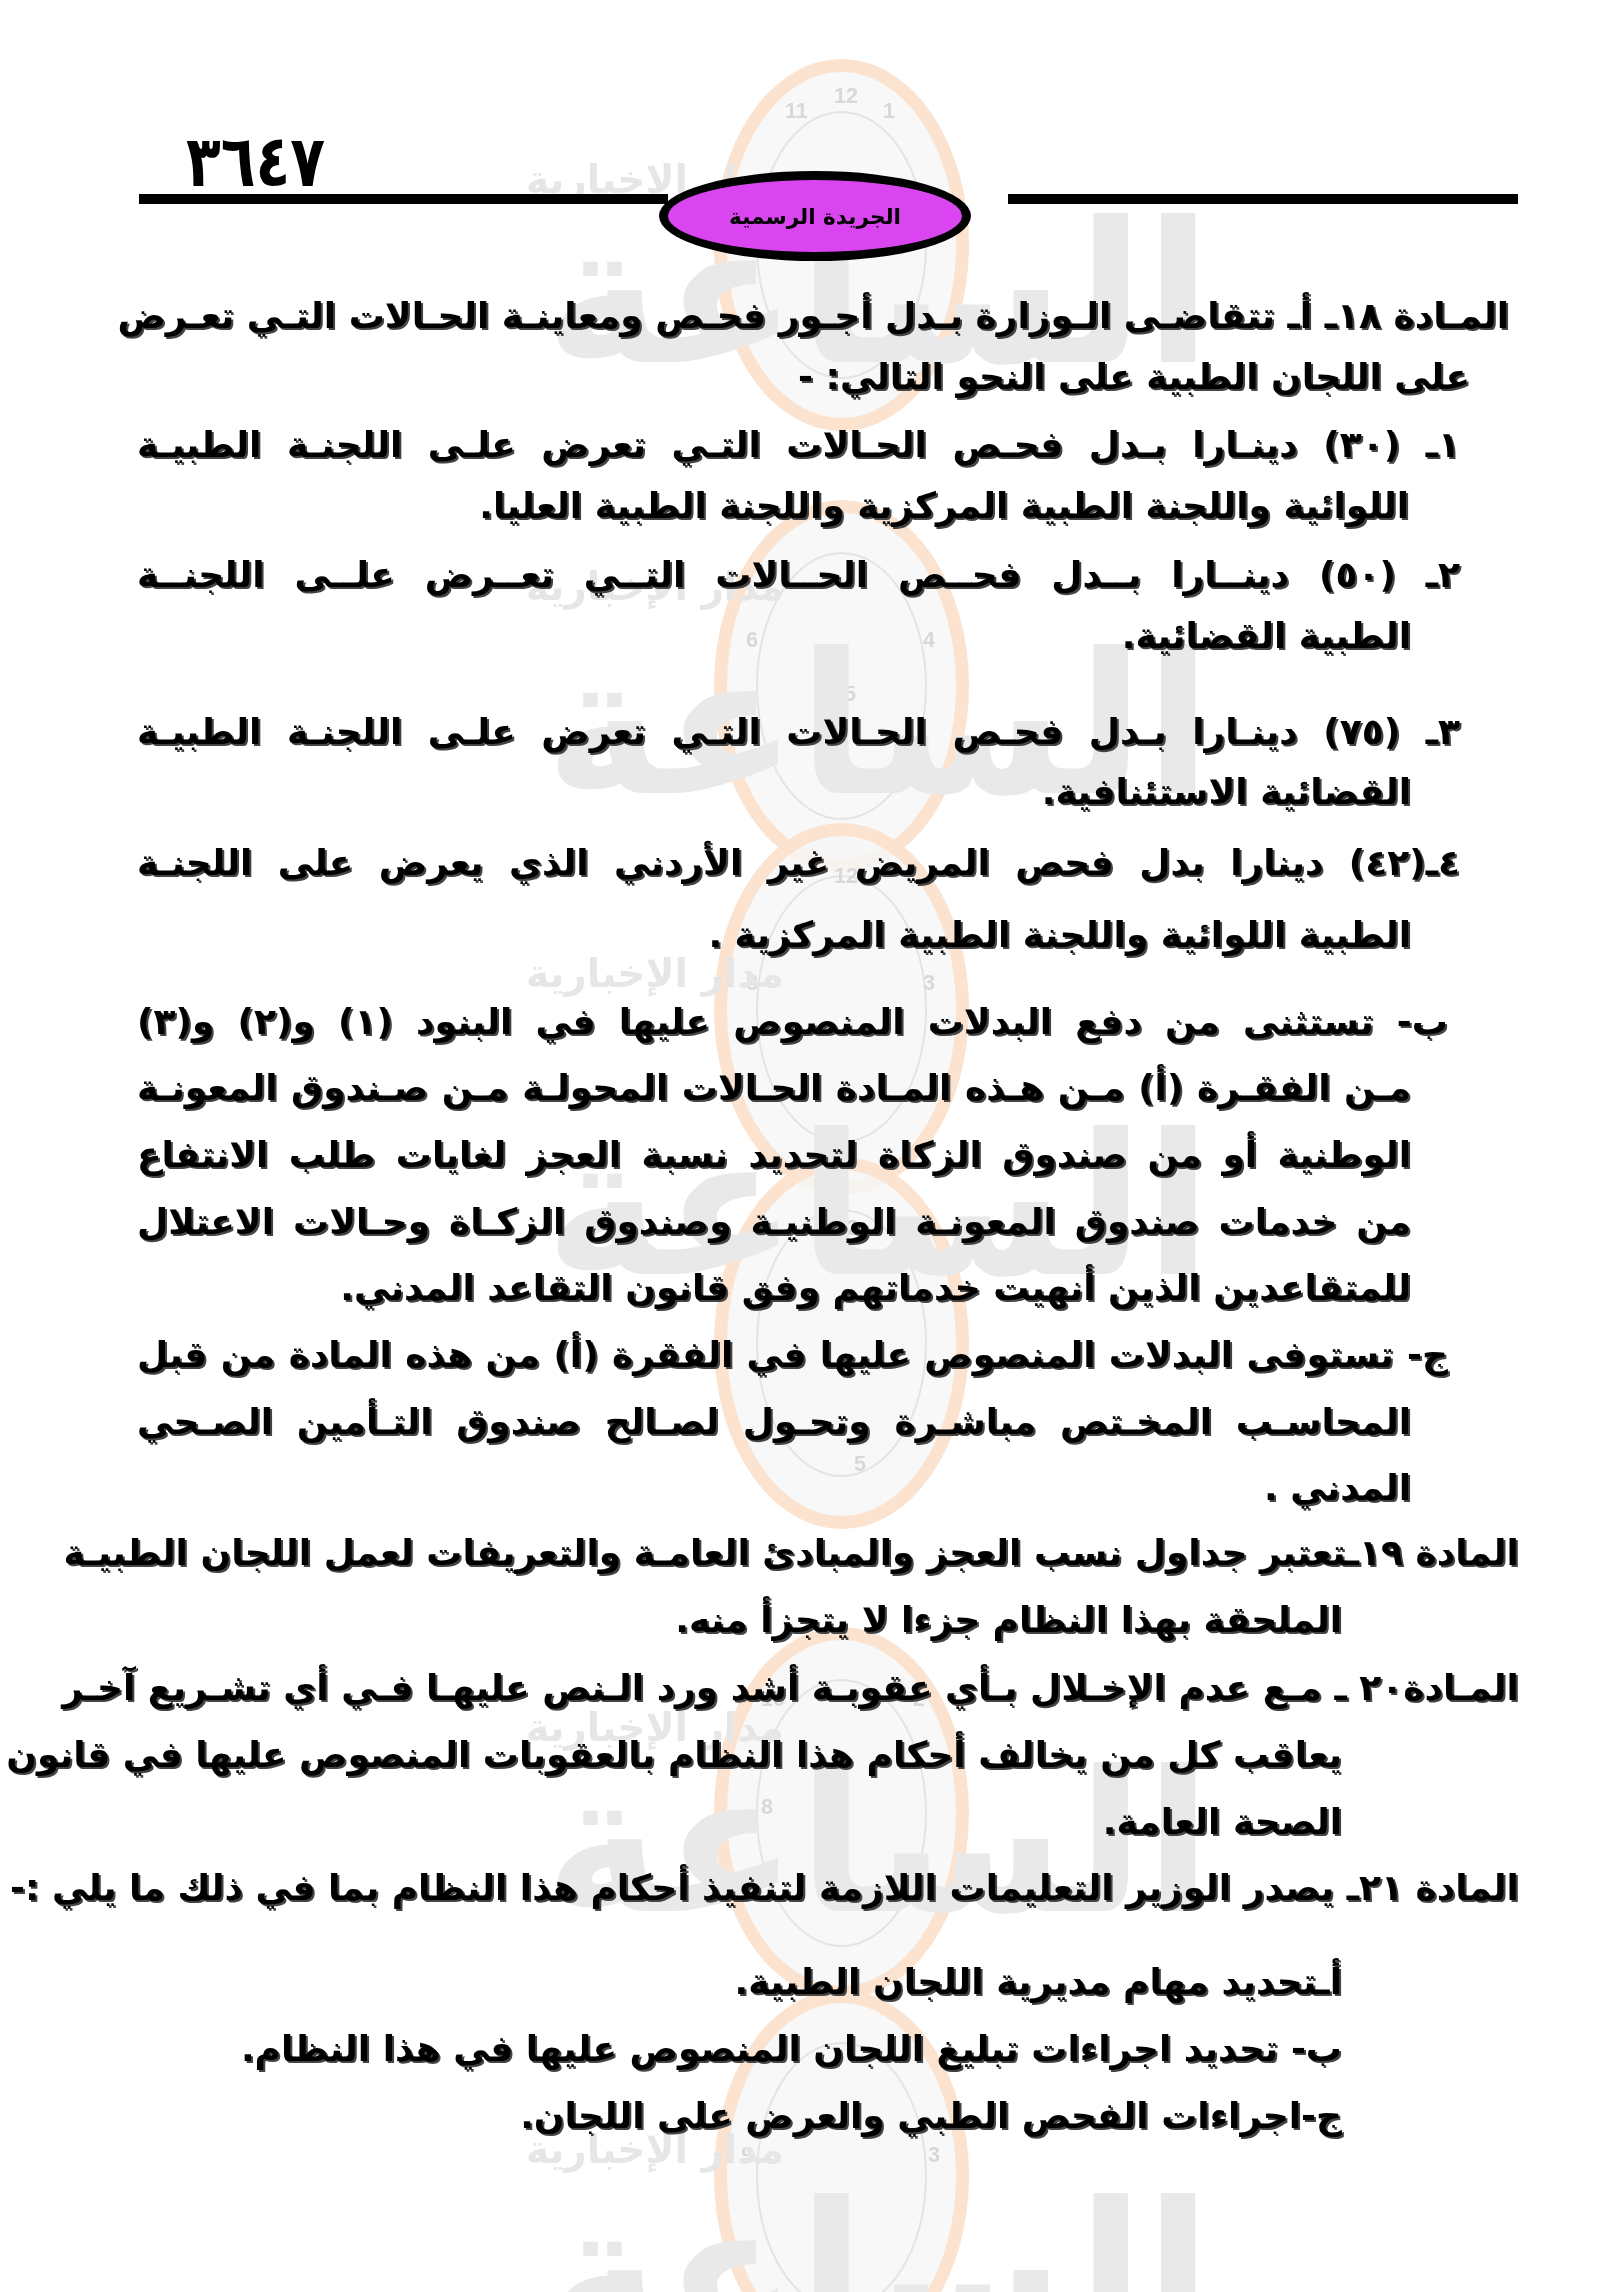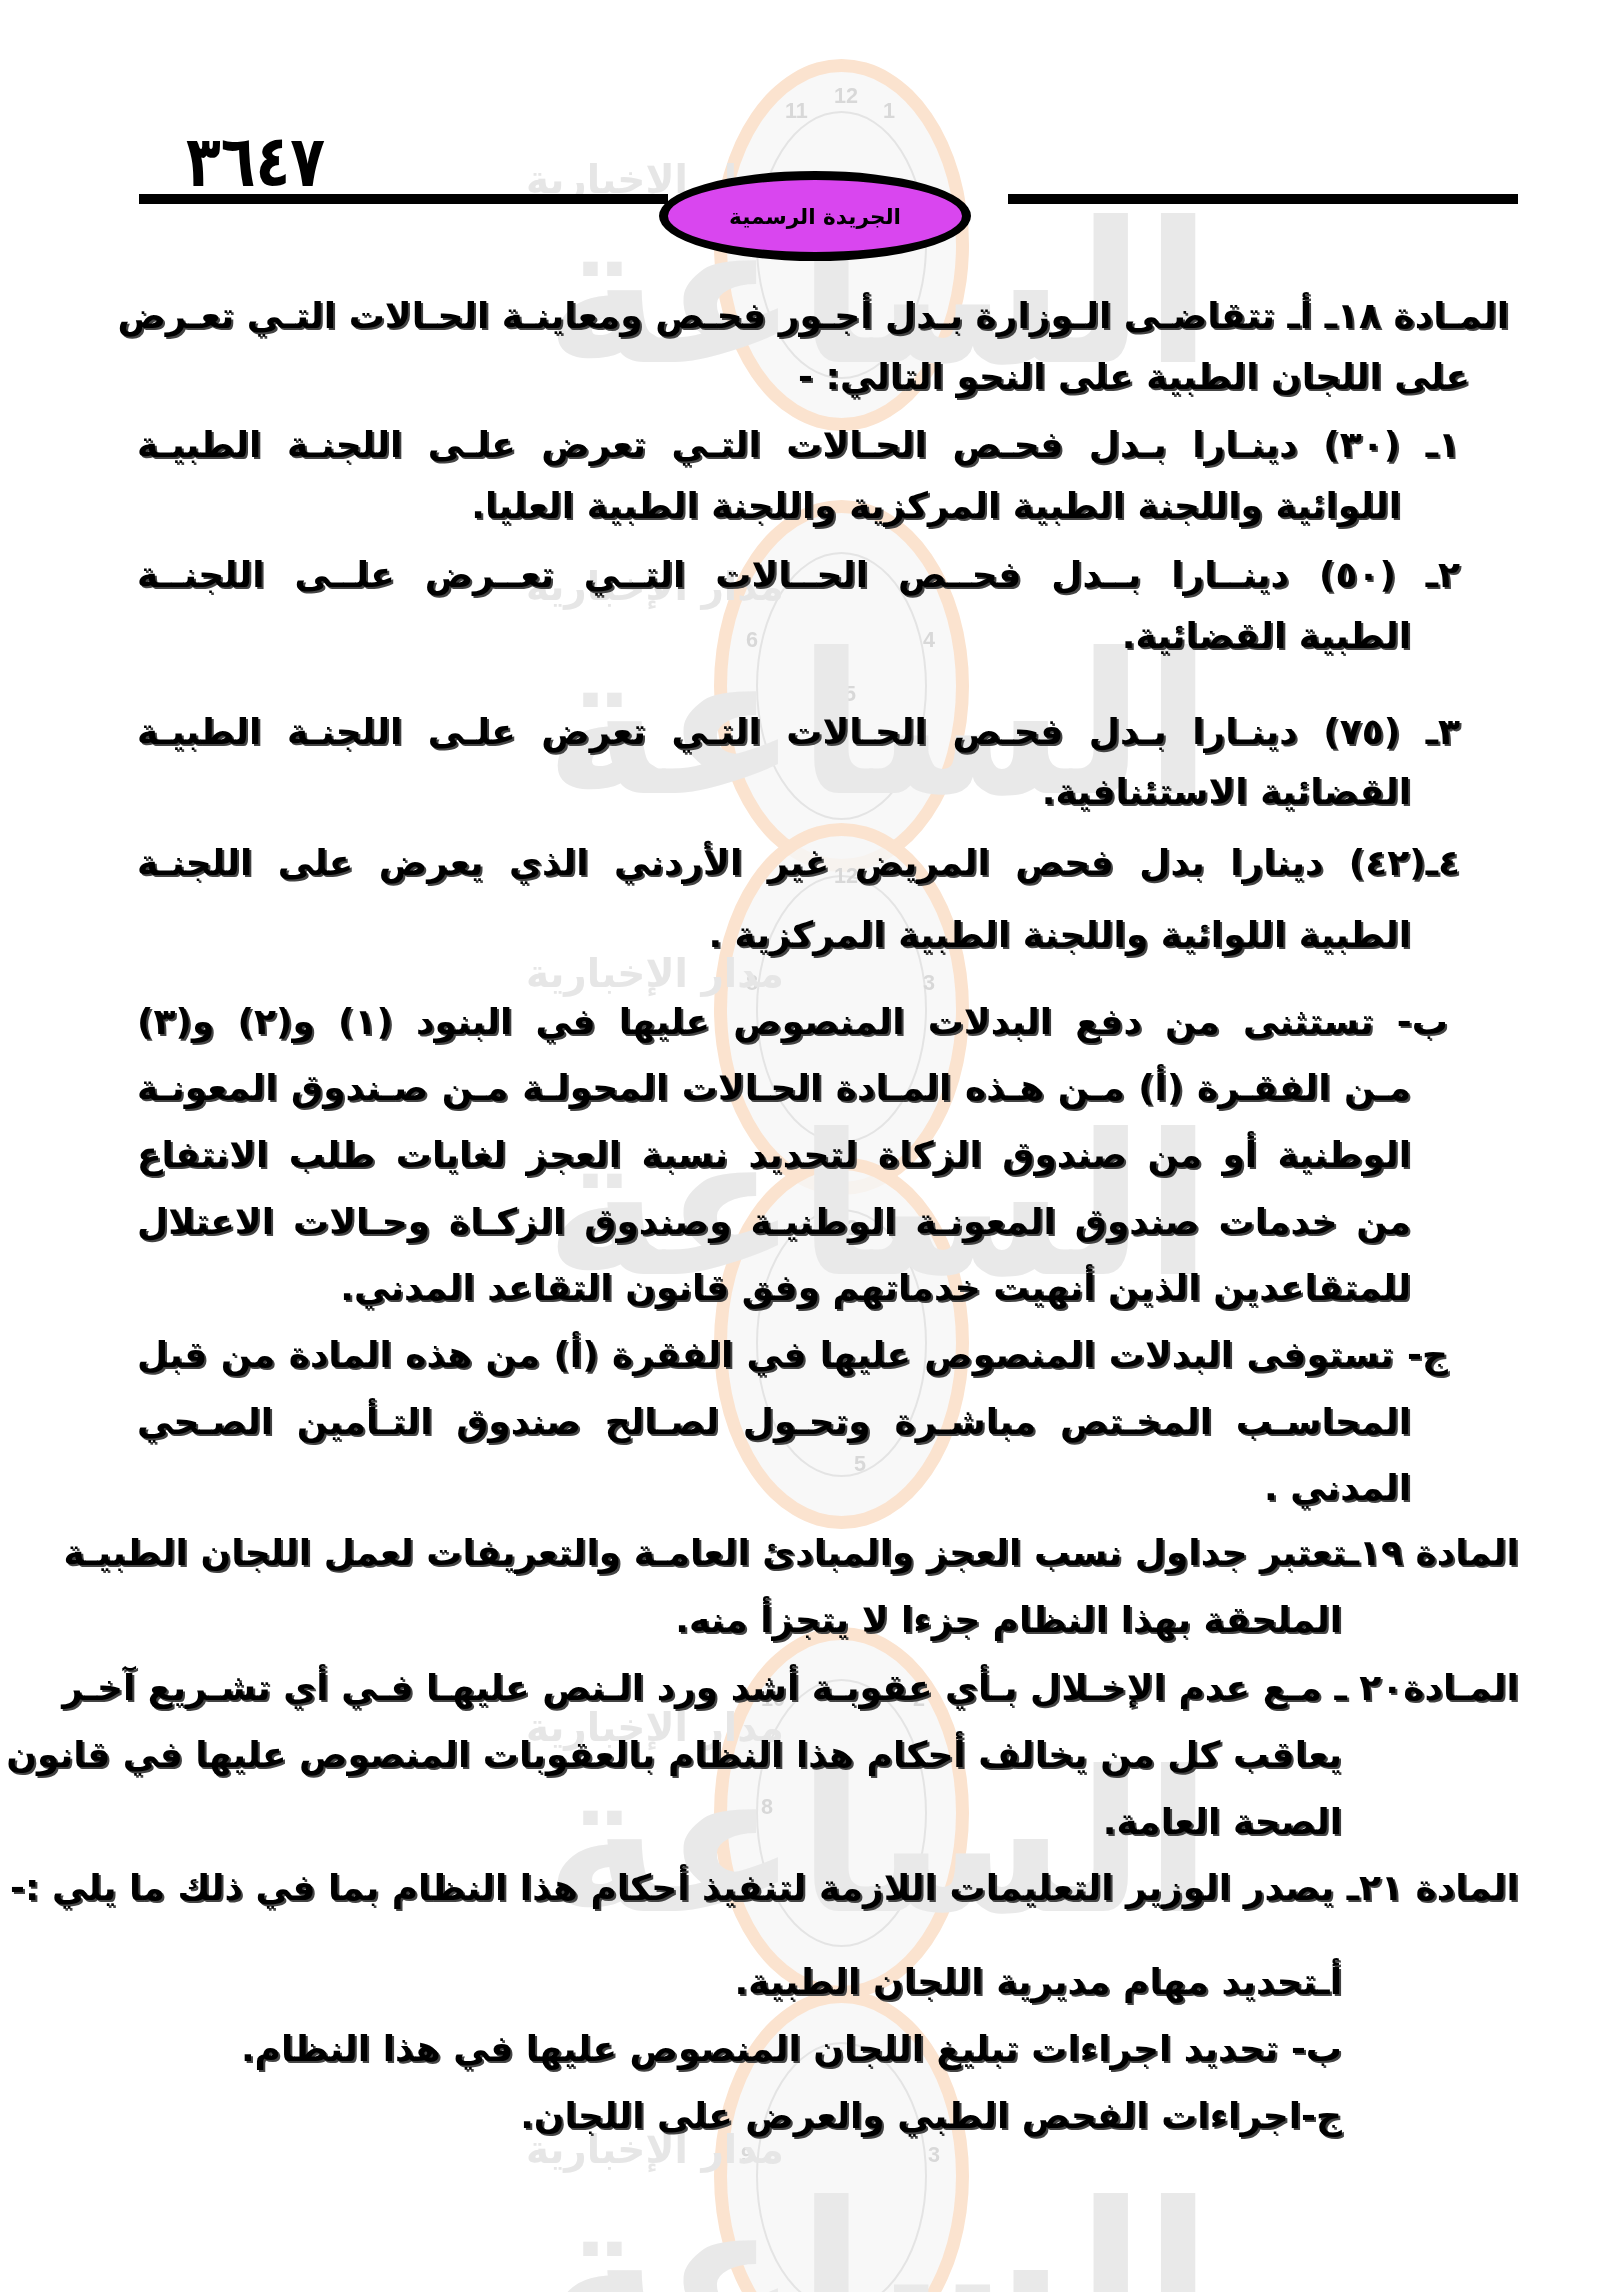--- a/index.html
+++ b/index.html
@@ -88,21 +88,21 @@
     <span>الجريدة الرسمية</span>
   </div>
 </div>
 
 <div class="content">
 
   <div class="ln just" style="top:0px;">المـادة ١٨ـ أـ تتقاضـى الـوزارة بـدل أجـور فحـص ومعاينـة الحـالات التـي تعـرض</div>
   <div class="ln" style="top:61px; right:39px;">على اللجان الطبية على النحو التالي: -</div>
 
   <div class="ln" style="top:129px; right:49px; width:1323px; text-align:justify; text-align-last:justify;">١ـ (٣٠) دينـارا بـدل فحـص الحـالات التـي تعرض علـى اللجنـة الطبيـة</div>
-  <div class="ln" style="top:190px; right:108px;margin-left:32px;">اللوائية واللجنة الطبية المركزية واللجنة الطبية العليا.</div>
+  <div class="ln" style="top:190px; right:100px;margin-left:32px;">اللوائية واللجنة الطبية المركزية واللجنة الطبية العليا.</div>
 
   <div class="ln" style="top:259px; right:49px; width:1323px; text-align:justify; text-align-last:justify;">٢ـ (٥٠) دينــارا بــدل فحــص الحــالات التــي تعــرض علــى اللجنــة</div>
   <div class="ln" style="top:320px; right:98px;">الطبية القضائية.</div>
 
   <div class="ln" style="top:416px; right:49px; width:1323px; text-align:justify; text-align-last:justify;margin-left:36px;">٣ـ (٧٥) دينـارا بـدل فحـص الحـالات التـي تعرض علـى اللجنـة الطبيـة</div>
   <div class="ln" style="top:476px; right:98px;">القضائية الاستئنافية.</div>
 
   <div class="ln" style="top:547px; right:49px; width:1323px; text-align:justify; text-align-last:justify;">٤ـ(٤٢) دينارا بدل فحص المريض غير الأردني الذي يعرض على اللجنـة</div>
   <div class="ln" style="top:608px; right:98px;margin-top:11px;">الطبية اللوائية واللجنة الطبية المركزية .</div>
 

